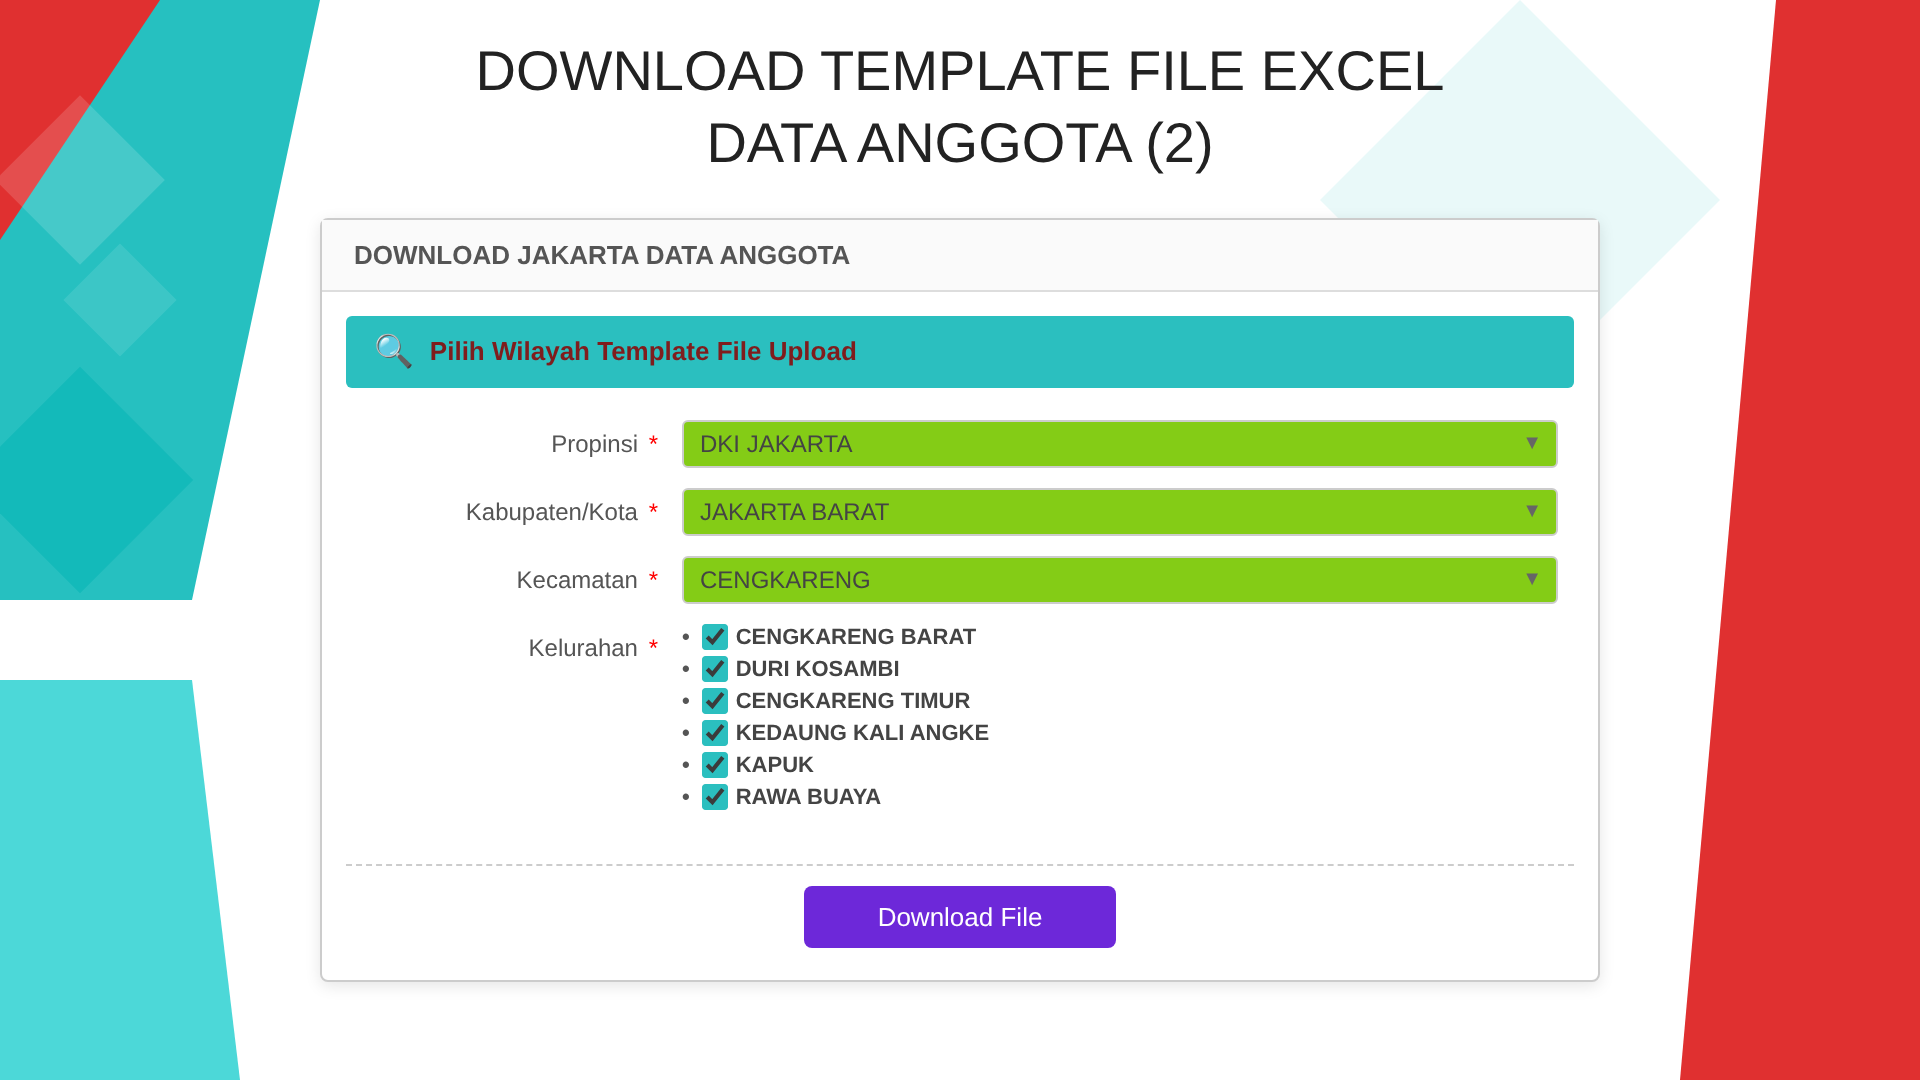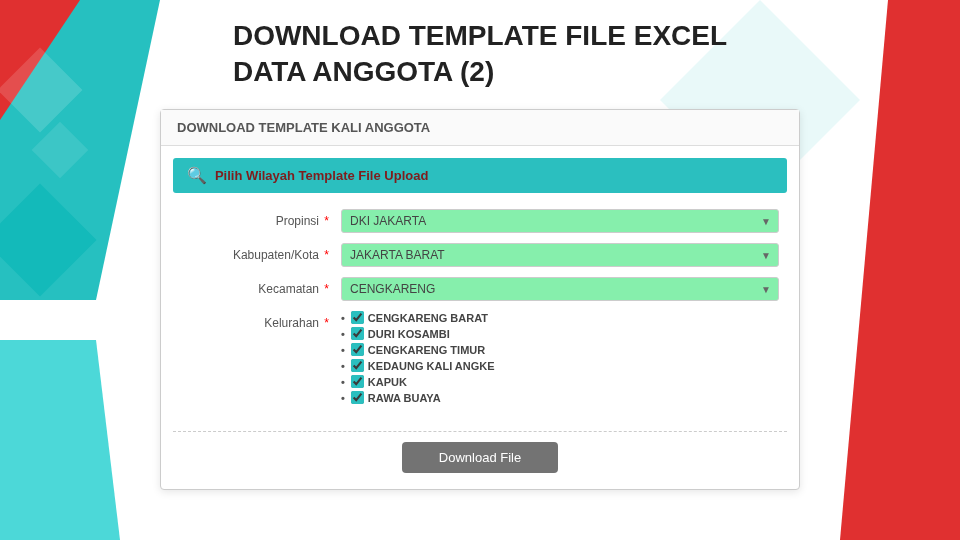--- a/index.html
+++ b/index.html
@@ -116,23 +116,23 @@
       height: 100%;
       display: flex;
       flex-direction: column;
       align-items: center;
       justify-content: flex-start;
       padding-top: 18px;
     }
 
     .page-title {
       font-size: 28px;
-      font-weight: bold;
+      font-weight: normal;
       color: #222;
-      text-align: left;
+      text-align: center;
       line-height: 1.3;
       margin-bottom: 18px;
       text-shadow: none;
     }
 
     
     .card {
       background: #fff;
       border: 1px solid #ccc;
       border-radius: 4px;
@@ -203,21 +203,21 @@
       position: relative;
     }
 
     .select-box {
       width: 100%;
       padding: 4px 24px 4px 8px;
       border: 1px solid #ccc;
       border-radius: 3px;
       font-size: 12px;
       color: #444;
-      background: #86efac;
+      background: #84cc16;
       appearance: none;
       -webkit-appearance: none;
       cursor: pointer;
     }
 
     .select-wrapper {
       position: relative;
       display: inline-block;
       width: 100%;
     }
@@ -262,21 +262,21 @@
     .divider {
       border: none;
       border-top: 1px dashed #ccc;
       margin: 10px 12px;
     }
 
     
     .btn-download {
       display: block;
       margin: 0 auto;
-      background: #737373;
+      background: #6d28d9;
       color: #fff;
       border: none;
       border-radius: 4px;
       padding: 8px 37px;
       font-size: 13px;
       cursor: pointer;
       font-weight: normal;
     }
   </style>
 </head>
@@ -296,21 +296,21 @@
 <div class="main-content">
 
   <div class="page-title">
     <span>DOWNLOAD TEMPLATE FILE EXCEL</span><br>
     <span>DATA ANGGOTA (2)</span>
   </div>
 
   <div class="card">
 
     <div class="card-header">
-      <span>DOWNLOAD TEMPLATE KALI ANGGOTA</span>
+      <span>DOWNLOAD JAKARTA DATA ANGGOTA</span>
     </div>
 
     <div class="search-bar">
       <span class="search-icon">🔍</span>
       <span class="search-label">Pilih Wilayah Template File Upload</span>
     </div>
 
     <div class="form-area">
 
       <div class="form-row">

